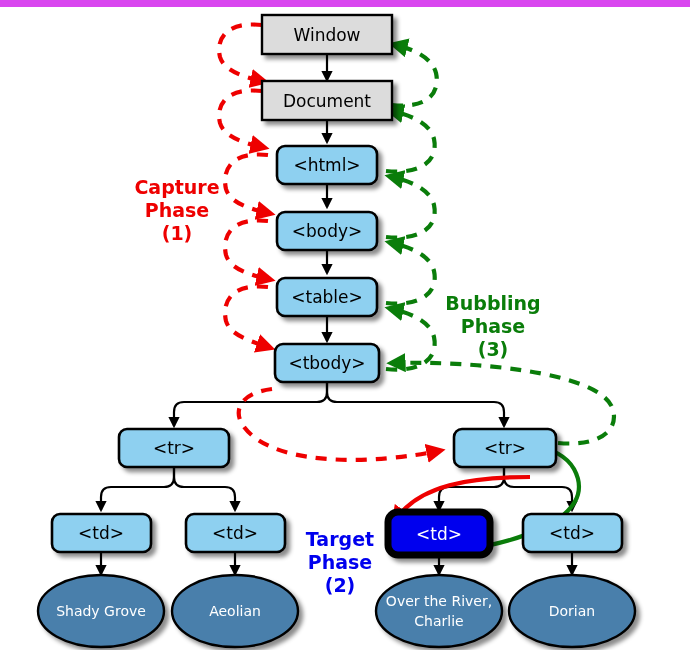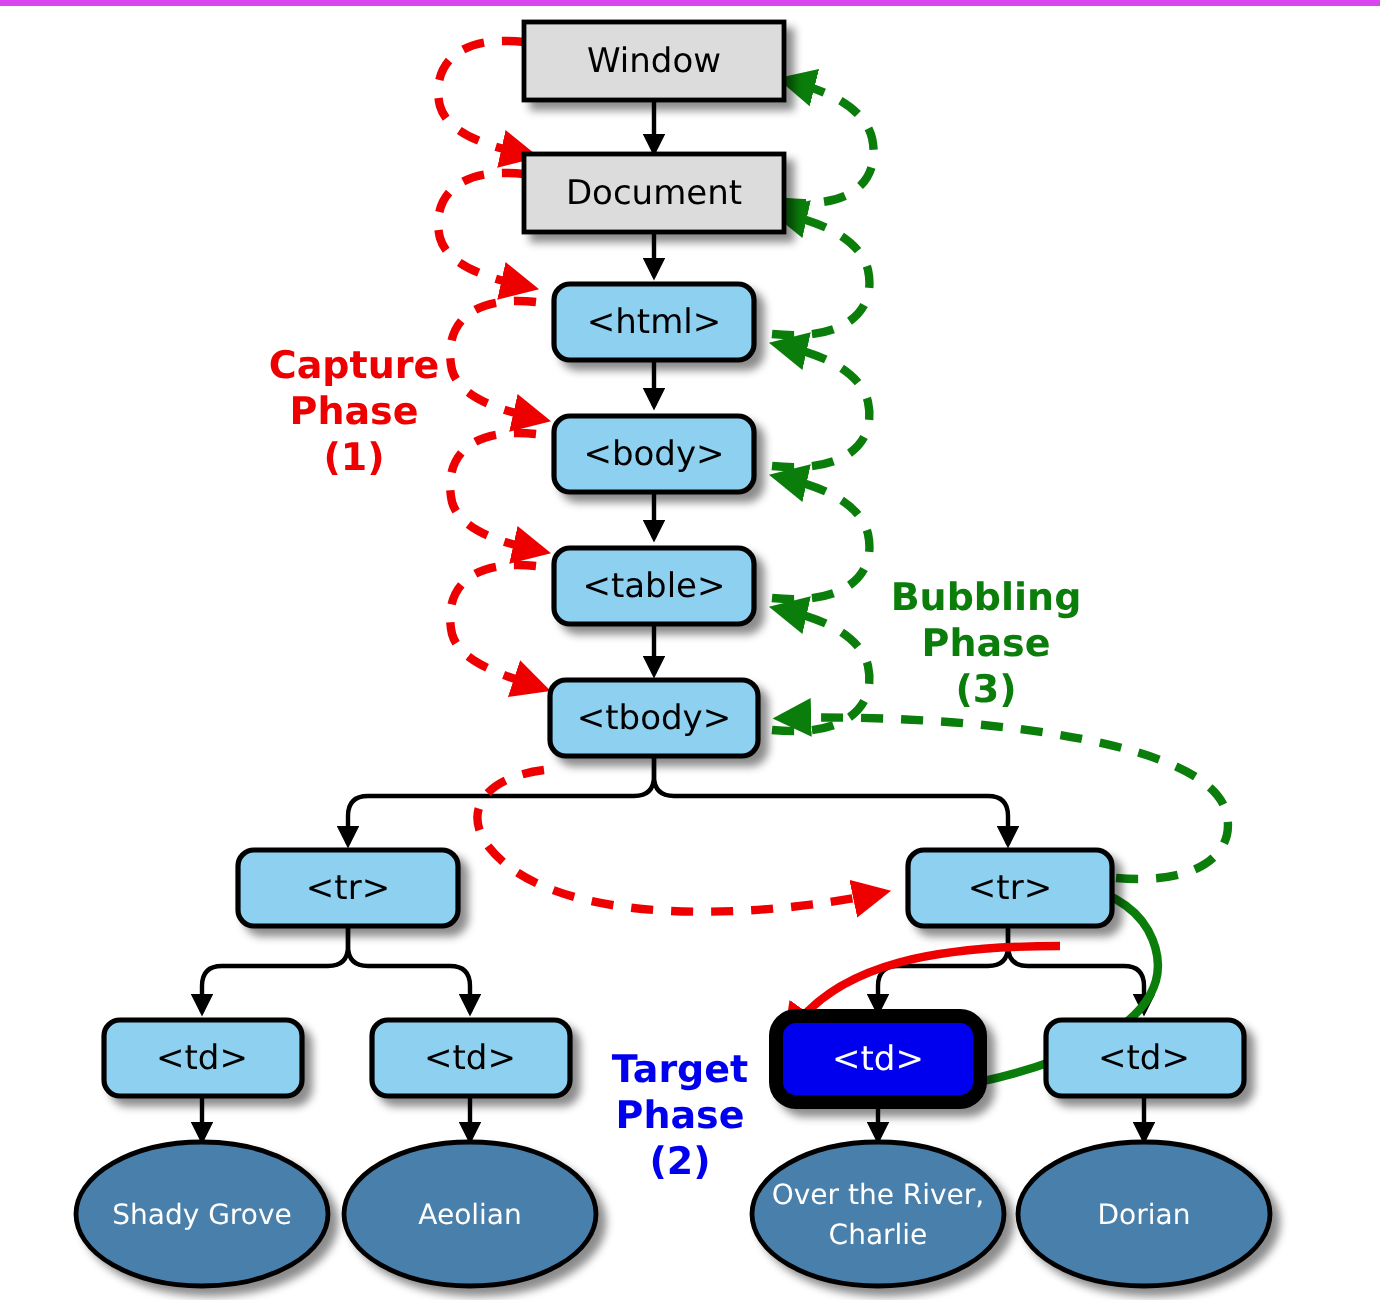--- a/index.html
+++ b/index.html
@@ -5,21 +5,21 @@
   html, body {
     margin: 0;
     padding: 0;
     background: #ffffff;
   }
   #stage {
     position: relative;
     width: 690px;
     height: 650px;
     background: #ffffff;
-    border-top: 3px solid #d946ef;
+    border-top: 7px solid #d946ef;
     box-sizing: border-box;
     overflow: hidden;
     font-family: "DejaVu Sans", sans-serif;
   }
   #diagram-svg {
     position: absolute;
     left: 0;
     top: 0;
     width: 690px;
     height: 650px;

